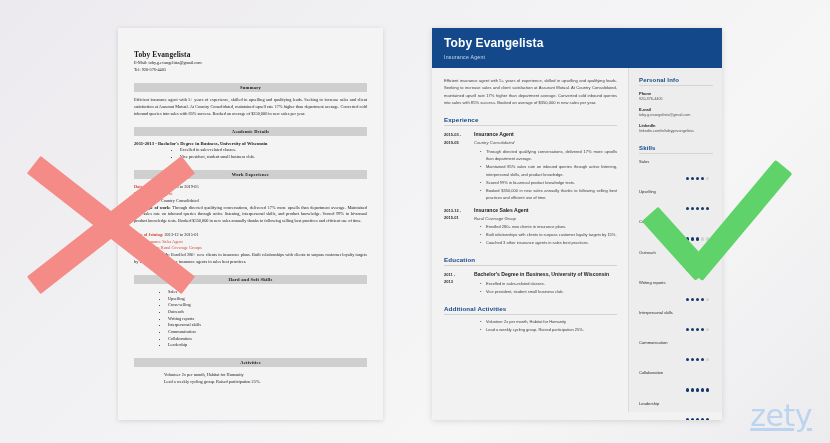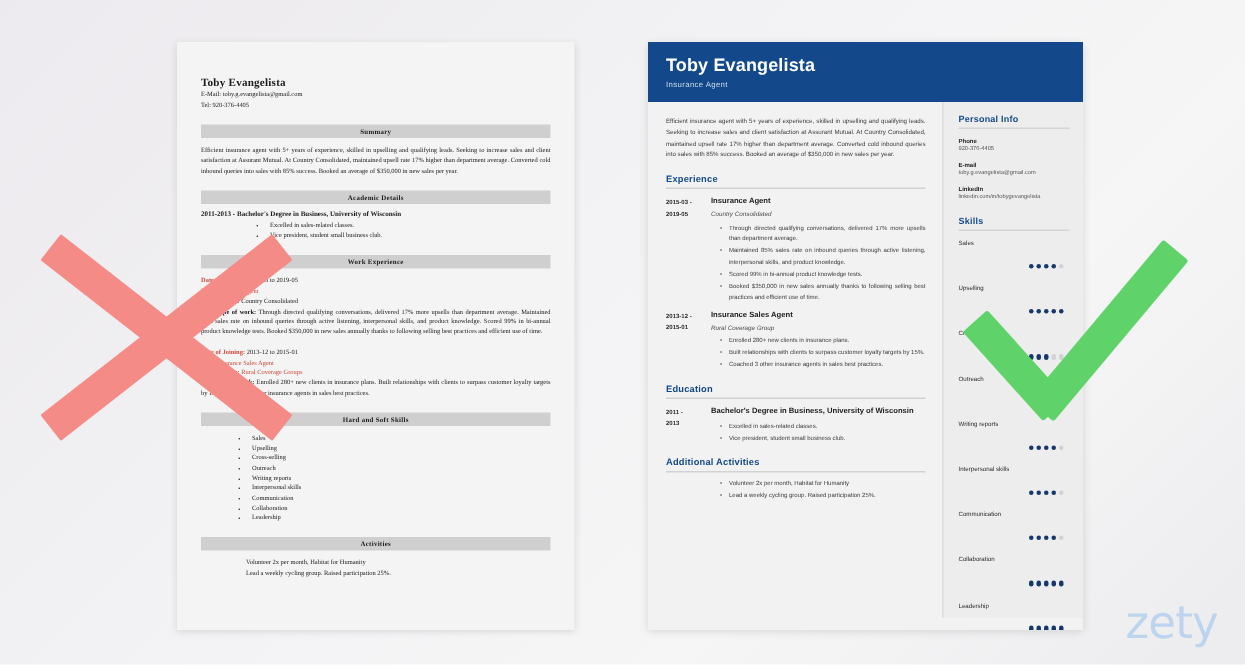--- a/index.html
+++ b/index.html
@@ -100,20 +100,21 @@
   .check{position:absolute;left:648px;top:165px;width:170px;height:120px;pointer-events:none;}
   .check span{position:absolute;background:#5fd36a;border-radius:2px;}
   .check span.s{left:2px;top:38px;width:80px;height:22px;transform:rotate(48deg);transform-origin:left center;}
   .check span.l{left:46px;top:98px;width:140px;height:22px;transform:rotate(-50deg);transform-origin:left center;}
 
   
   .zety{
     position:absolute;right:18px;bottom:10px;
     font-size:30px;color:#bcd4ee;letter-spacing:-.5px;
     font-family:"DejaVu Sans", sans-serif;
+    text-decoration:underline;
   }
 </style>
 </head>
 <body>
 
 <div class="doc-left">
   <div class="l-pad">
     <div class="l-name">Toby Evangelista</div>
     <div class="l-contact">E-Mail: toby.g.evangelista@gmail.com</div>
     <div class="l-contact">Tel: 920-376-4405</div>

